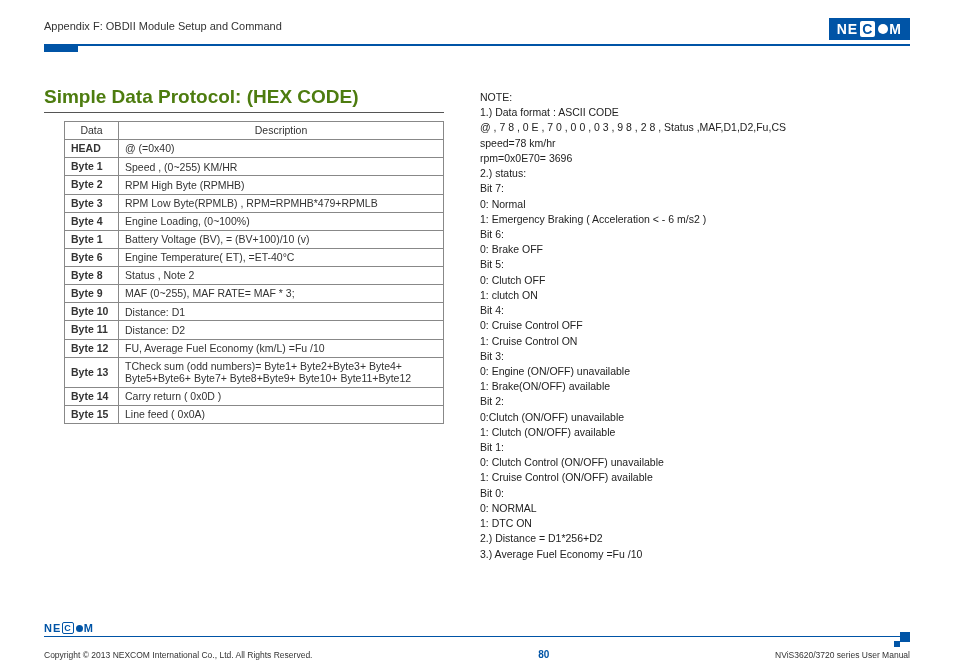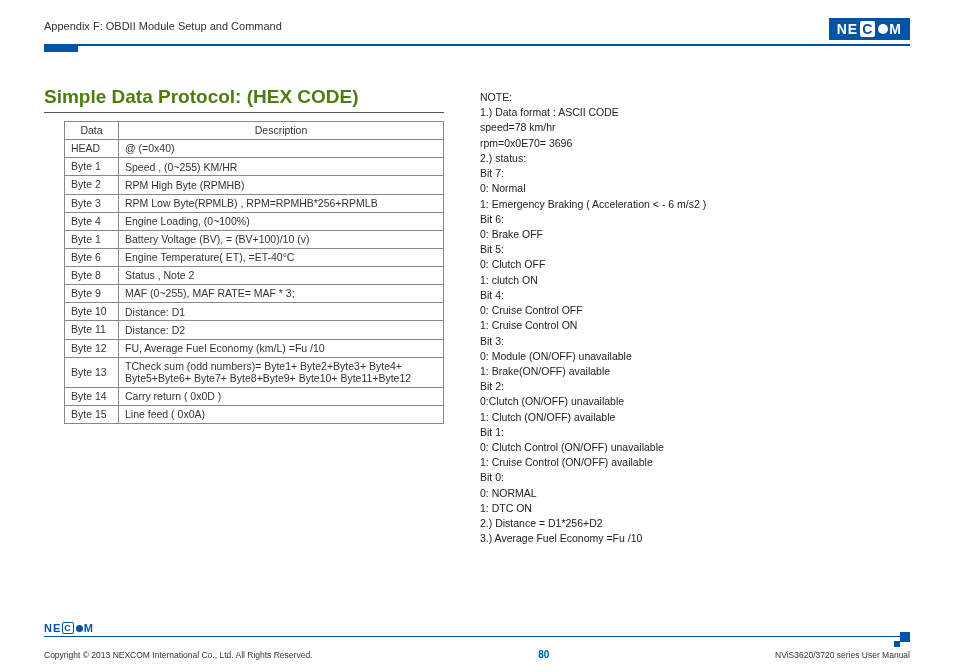--- a/index.html
+++ b/index.html
@@ -71,21 +71,21 @@
   }
   table.protocol th, table.protocol td {
     border: 1px solid #888;
     padding: 2px 6px;
     text-align: left;
     vertical-align: middle;
     line-height: 1.25;
     margin-left: 15px;
   }
   table.protocol th { font-weight: normal; text-align: center; }
-  table.protocol td.data-col { width: 54px; }
+  table.protocol td.data-col { width: 54px; font-weight: bold; }
   table.protocol .wrap { line-height:1.2; }
 
   .notes p {
     font-size: 10.5px;
     line-height: 1.45;
     color: #222;
   }
 
   
   .footer {
@@ -139,21 +139,21 @@
           <tr>
             <td class="data-col">Byte 1</td>
             <td class="wrap">Speed , (0~255) KM/HR</td>
           </tr>
           <tr>
             <td class="data-col">Byte 2</td>
             <td class="wrap">RPM High Byte (RPMHB)</td>
           </tr>
           <tr>
             <td class="data-col">Byte 3</td>
-            <td class="wrap">RPM Low Byte(RPMLB) , RPM=RPMHB*256+RPMLB</td>
+            <td class="wrap">RPM Low Byte(RPMLB) , RPM=RPMHB*479+RPMLB</td>
           </tr>
           <tr>
             <td class="data-col">Byte 4</td>
             <td class="wrap">Engine Loading, (0~100%)</td>
           </tr>
           <tr>
             <td class="data-col">Byte 1</td>
             <td class="wrap">Battery Voltage (BV), = (BV+100)/10 (v)</td>
           </tr>
           <tr>
@@ -192,36 +192,37 @@
             <td class="data-col">Byte 15</td>
             <td class="wrap">Line feed ( 0x0A)</td>
           </tr>
         </tbody>
     </table>
   </div>
 
   <div class="col-right notes" id="notes">
       <p>NOTE:</p>
       <p>1.) Data format : ASCII CODE</p>
+      <p>@ , 7 8 , 0 E , 7 0 , 0 0 , 0 3 , 9 8 , 2 8 , Status ,MAF,D1,D2,Fu,CS</p>
       <p>speed=78 km/hr</p>
       <p>rpm=0x0E70= 3696</p>
       <p>2.) status:</p>
       <p>Bit 7:</p>
       <p>0: Normal</p>
       <p>1: Emergency Braking ( Acceleration &lt; - 6 m/s2 )</p>
       <p>Bit 6:</p>
       <p>0: Brake OFF</p>
       <p>Bit 5:</p>
       <p>0: Clutch OFF</p>
       <p>1: clutch ON</p>
       <p>Bit 4:</p>
       <p>0: Cruise Control OFF</p>
       <p>1: Cruise Control ON</p>
       <p>Bit 3:</p>
-      <p>0: Module (ON/OFF) unavailable</p>
+      <p>0: Engine (ON/OFF) unavailable</p>
       <p>1: Brake(ON/OFF) available</p>
       <p>Bit 2:</p>
       <p>0:Clutch (ON/OFF) unavailable</p>
       <p>1: Clutch (ON/OFF) available</p>
       <p>Bit 1:</p>
       <p>0: Clutch Control (ON/OFF) unavailable</p>
       <p>1: Cruise Control (ON/OFF) available</p>
       <p>Bit 0:</p>
       <p>0: NORMAL</p>
       <p>1: DTC ON</p>

